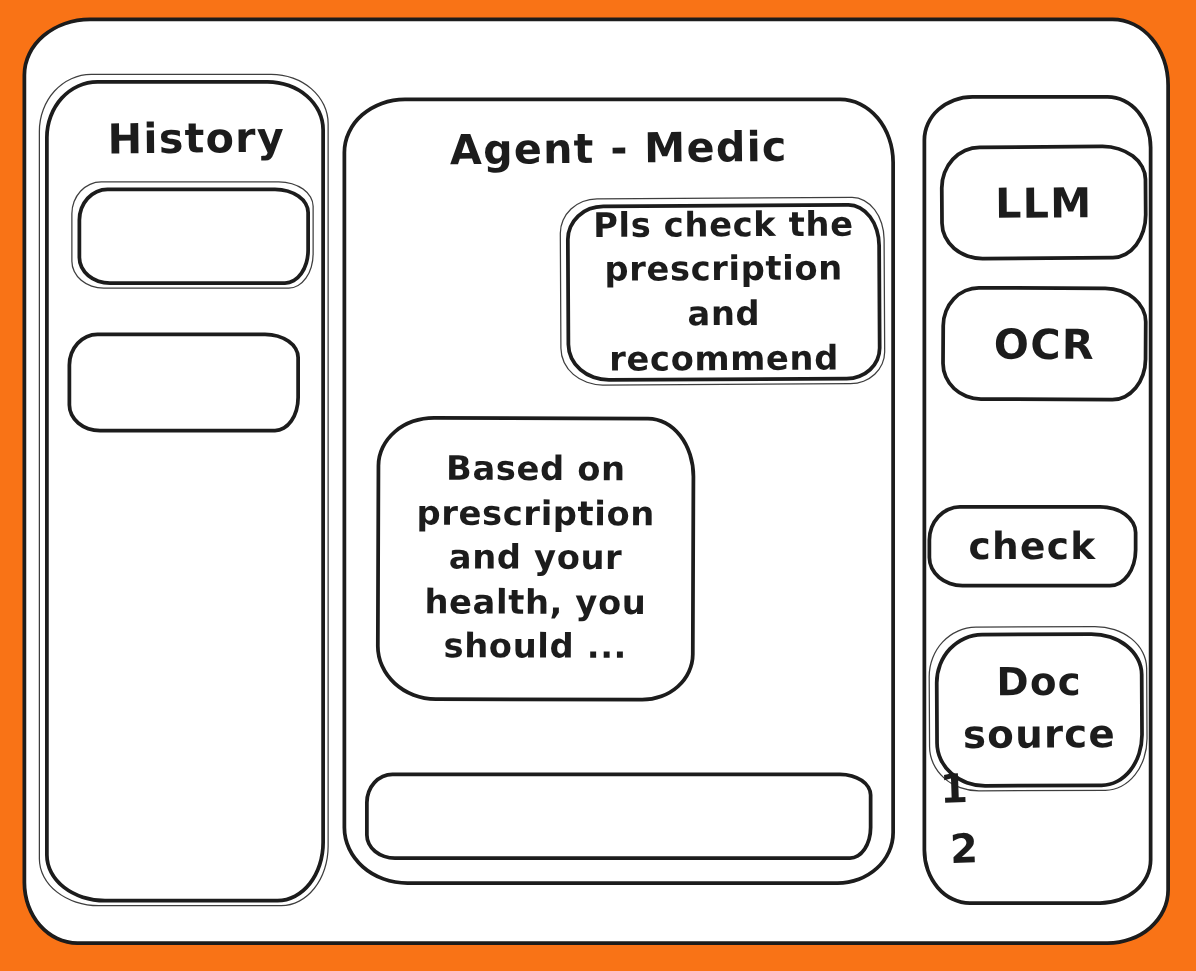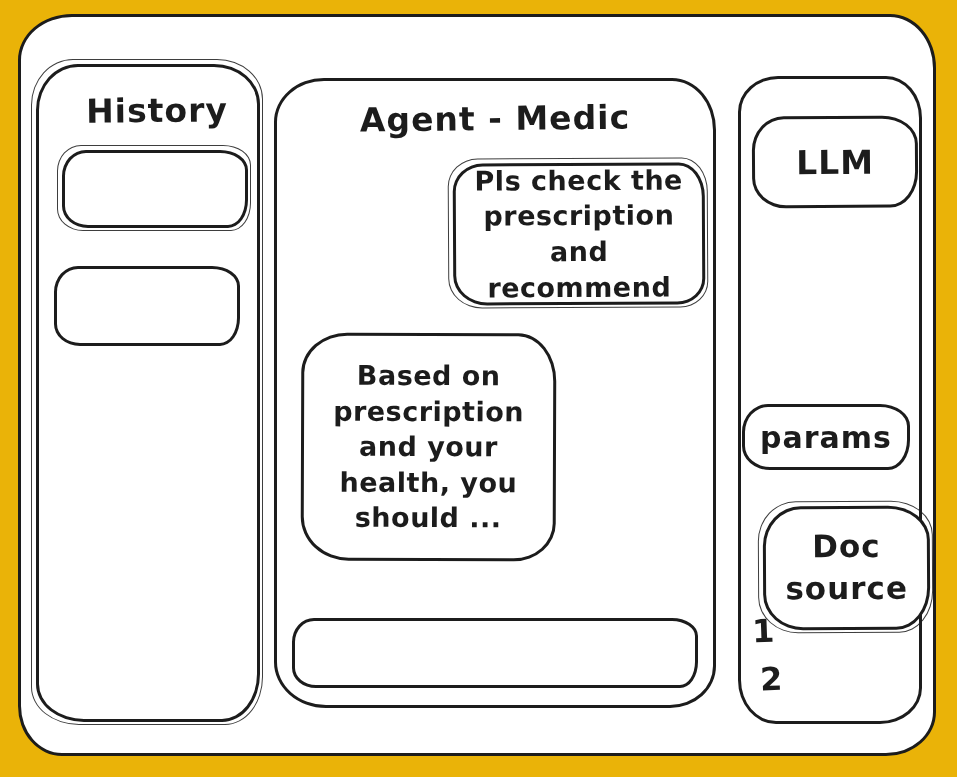--- a/index.html
+++ b/index.html
@@ -1,19 +1,19 @@
 <!DOCTYPE html>
 <html><head>
 <meta charset="utf-8">
 <style>
   :root { --ink: #1c1c1c; }
   html, body { margin: 0; padding: 0; background: #ffffff; }
   .stage {
     position: relative; width: 957px; height: 777px; overflow: hidden;
-    background: #eab308;
+    background: #f97316;
     font-family: "DejaVu Sans", sans-serif;
     color: var(--ink);
   }
   .sketch {
     position: absolute; box-sizing: border-box;
     border: 3px solid var(--ink); background: #ffffff;
   }
   
   .frame     { left: 18px; top: 14px; width: 918px; height: 742px;
                border-width: 3.5px;
@@ -68,21 +68,21 @@
                 border-radius: 32px 36px 28px 34px / 34px 28px 36px 30px;
                 transform: rotate(-0.4deg); }
   .btn-ocr    { left: 753px; top: 229px; width: 165px; height: 92px; font-size: 33px;
                 border-radius: 30px 34px 28px 32px / 32px 28px 34px 30px;
                 transform: rotate(0.3deg); }
   .btn-params { left: 742px; top: 404px; width: 168px; height: 66px; font-size: 30px;
                 border-radius: 26px 30px 22px 28px / 28px 22px 30px 24px; }
   .btn-doc    { left: 748px; top: 506px; width: 167px; height: 124px; font-size: 31px;
                 line-height: 1.35;
                 border-radius: 38px 42px 34px 40px / 40px 34px 42px 36px;
-                transform: rotate(-0.3deg); margin-left: 15px; }
+                transform: rotate(-0.3deg); }
 
   .doc-num {
     position: absolute; font-weight: bold; font-size: 32px;
     transform: rotate(-2deg);
   }
   .doc-num-1 { left: 752px; top: 612px; }
   .doc-num-2 { left: 760px; top: 660px; }
 
   
   .dbl::before {
@@ -113,19 +113,20 @@
 and recommend</div>
   <div class="sketch bubble bubble-agent">Based on
 prescription
 and your
 health, you
 should ...</div>
   <input class="sketch msg-input" type="text" value="" style="">
 
   <aside class="sketch tools"></aside>
   <div class="sketch tool-btn btn-llm">LLM</div>
-  <div class="sketch tool-btn btn-params">params</div>
+  <div class="sketch tool-btn btn-ocr">OCR</div>
+  <div class="sketch tool-btn btn-params">check</div>
   <div class="sketch tool-btn btn-doc dbl">Doc
 source</div>
   <div class="doc-num doc-num-1">1</div>
   <div class="doc-num doc-num-2">2</div>
 
 </div>
 
 </body></html>

